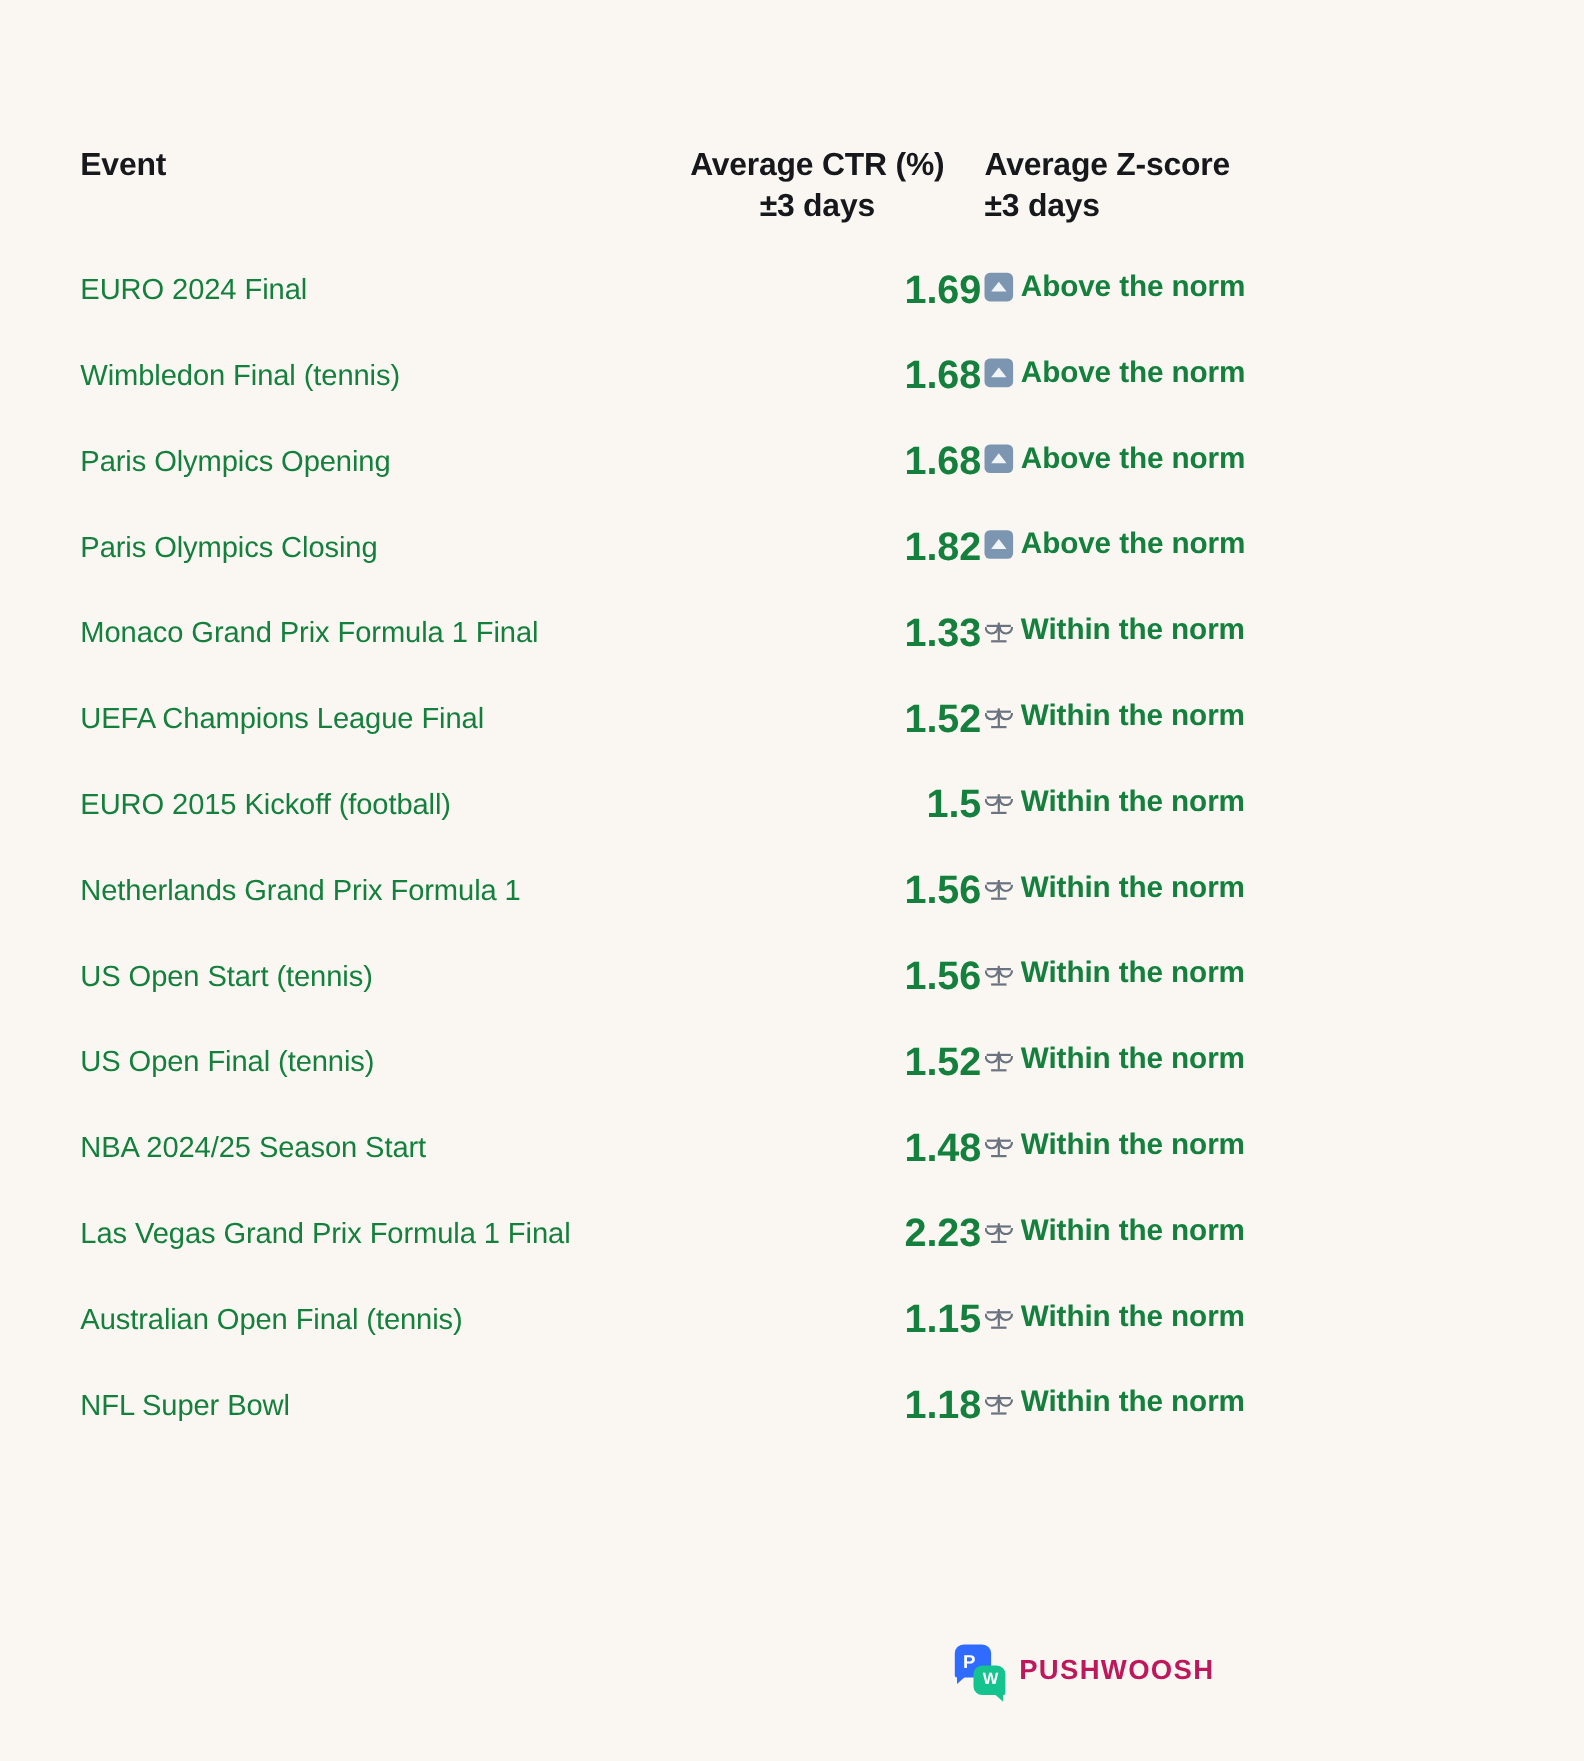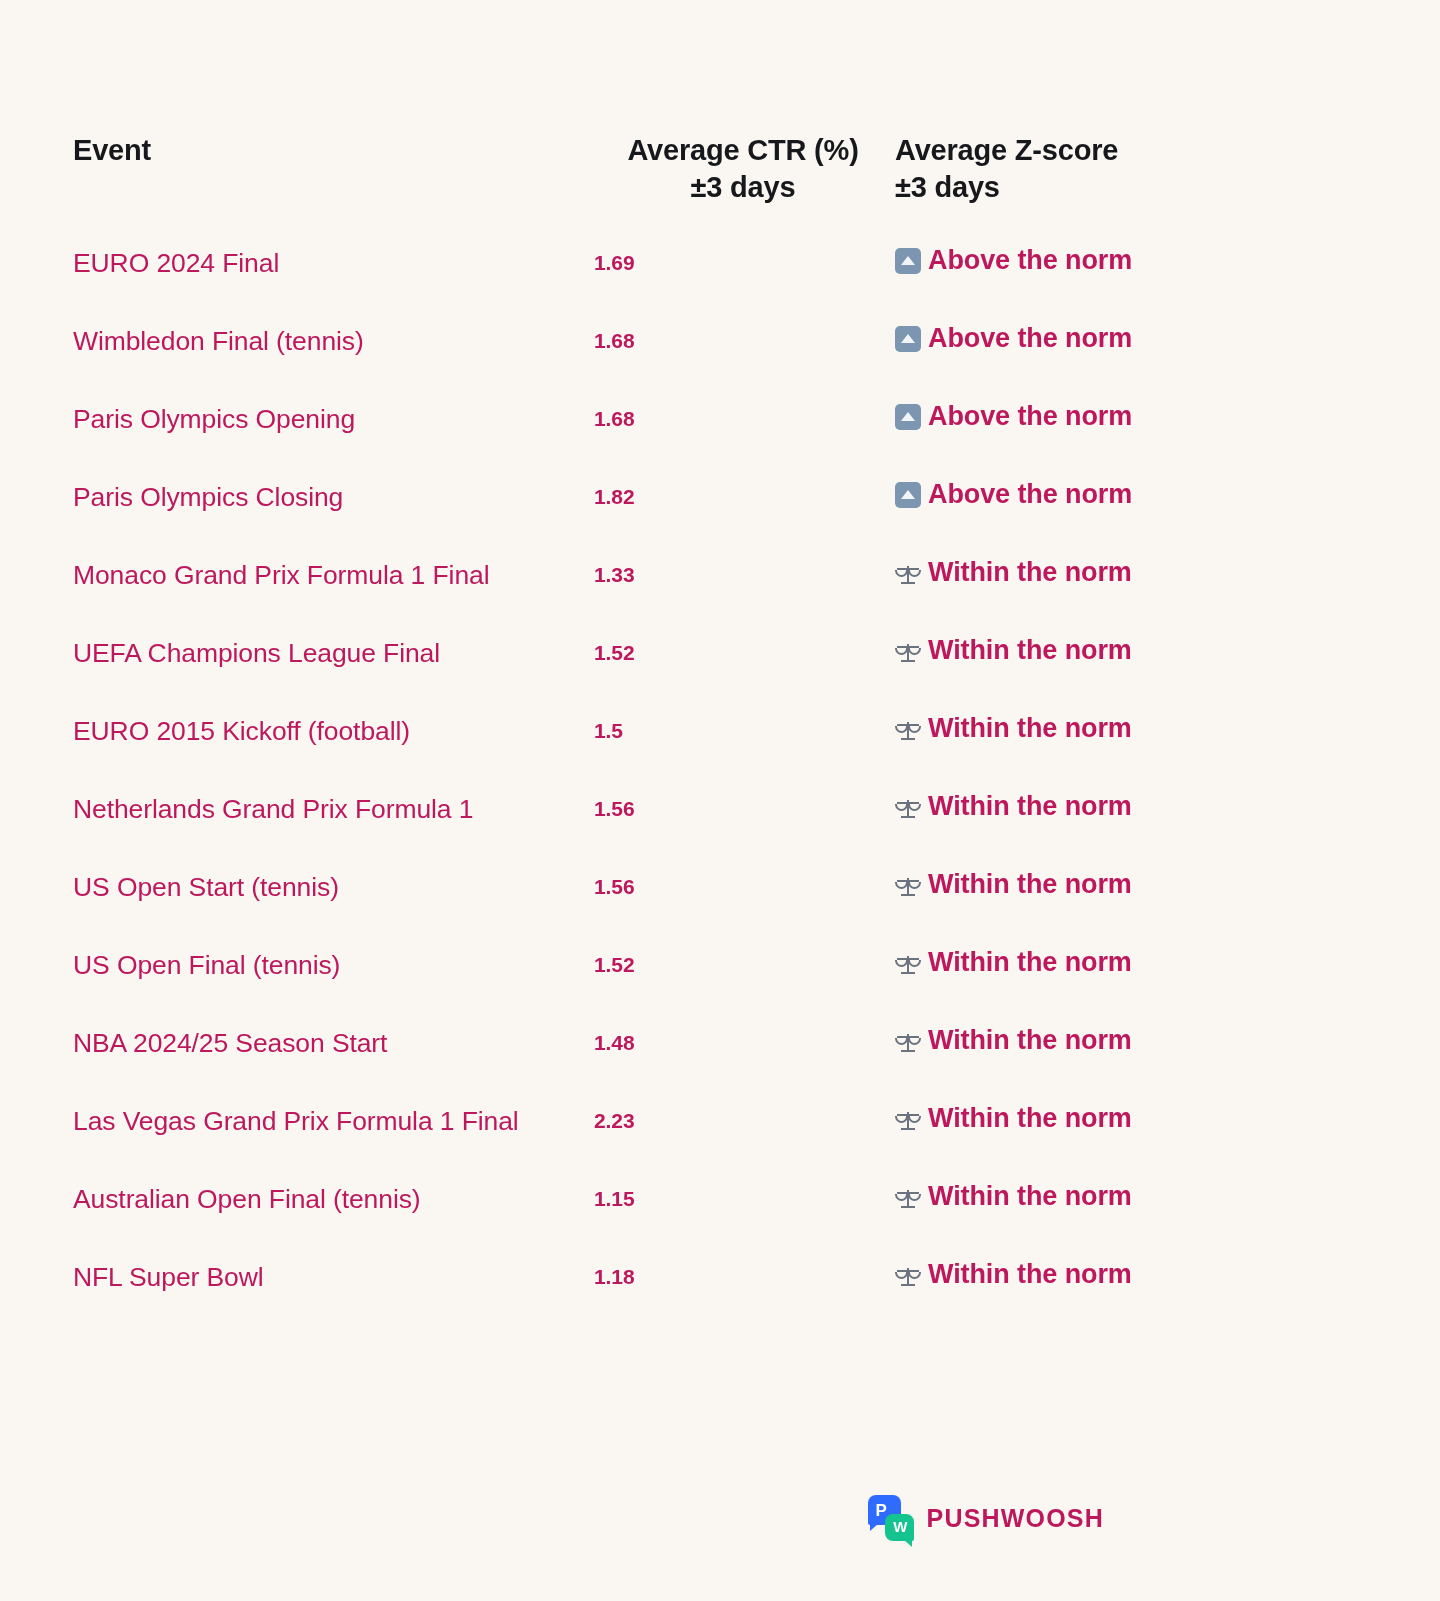--- a/index.html
+++ b/index.html
@@ -52,32 +52,32 @@
     padding-left: 2px;
   }
   thead th .hdr-line2 {
     display: block;
   }
 
   tbody tr { height: 78px; }
   tbody td {
     font-size: 26.5px;
     font-weight: 400;
-    color: #be185d;
+    color: #15803d;
     vertical-align: middle;
     letter-spacing: -0.1px;
   }
   td.cell-event {
     text-align: left;
     padding-left: 0;
   }
   td.cell-ctr {
-    text-align: left;
+    text-align: right;
     font-weight: 700;
-    font-size: 21px;
+    font-size: 36px;
   }
   td.cell-z {
     text-align: left;
     padding-left: 2px;
     font-weight: 700;
     font-size: 27px;
     white-space: nowrap;
   }
   .z-wrap {
     display: inline-flex;

